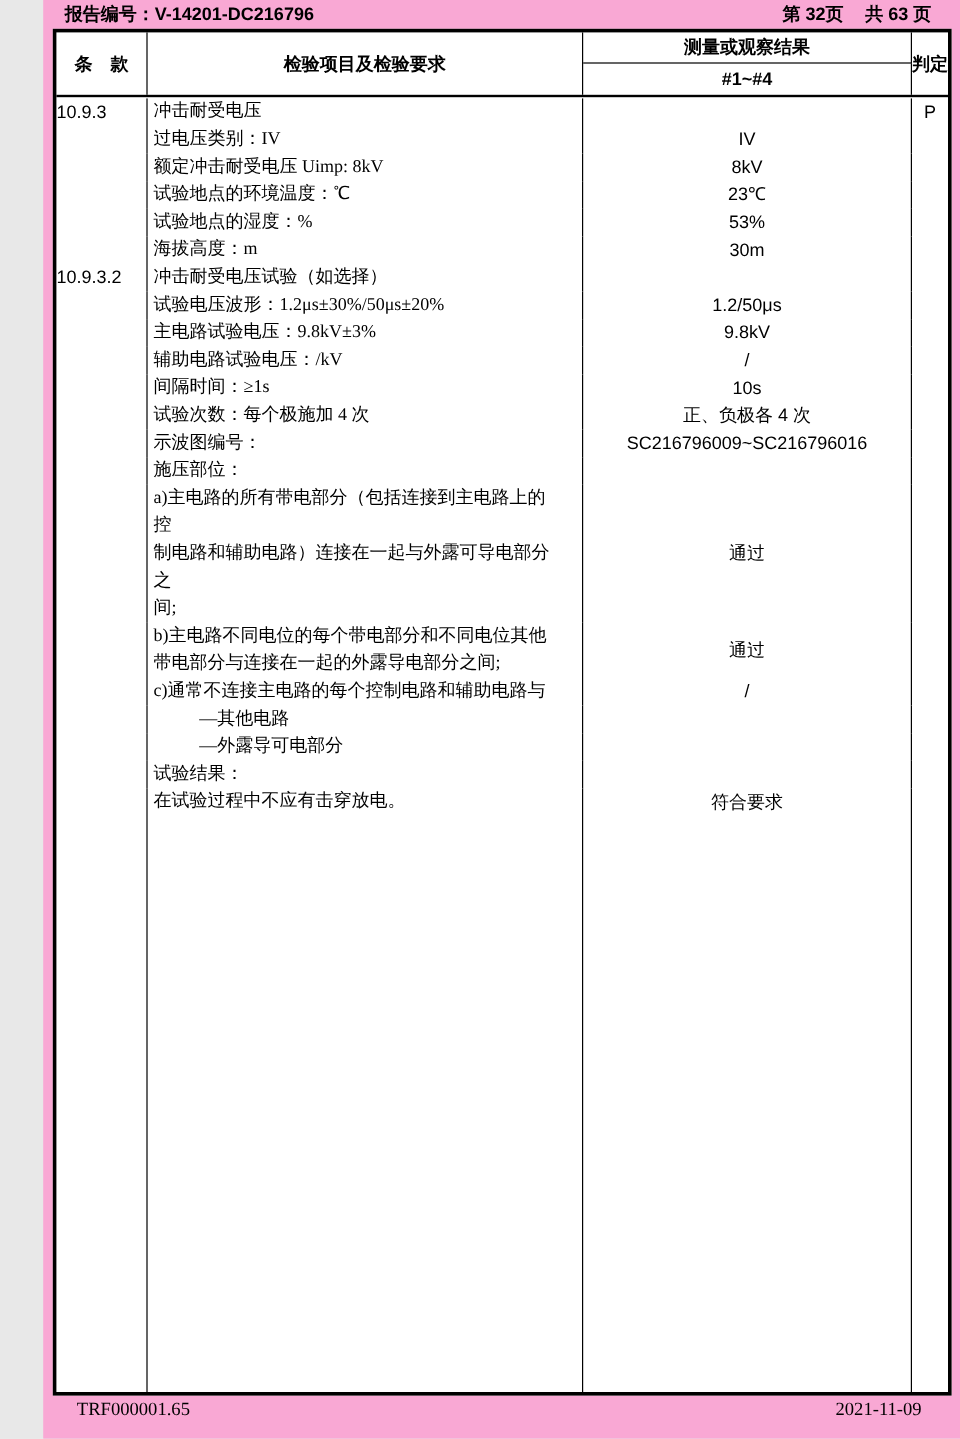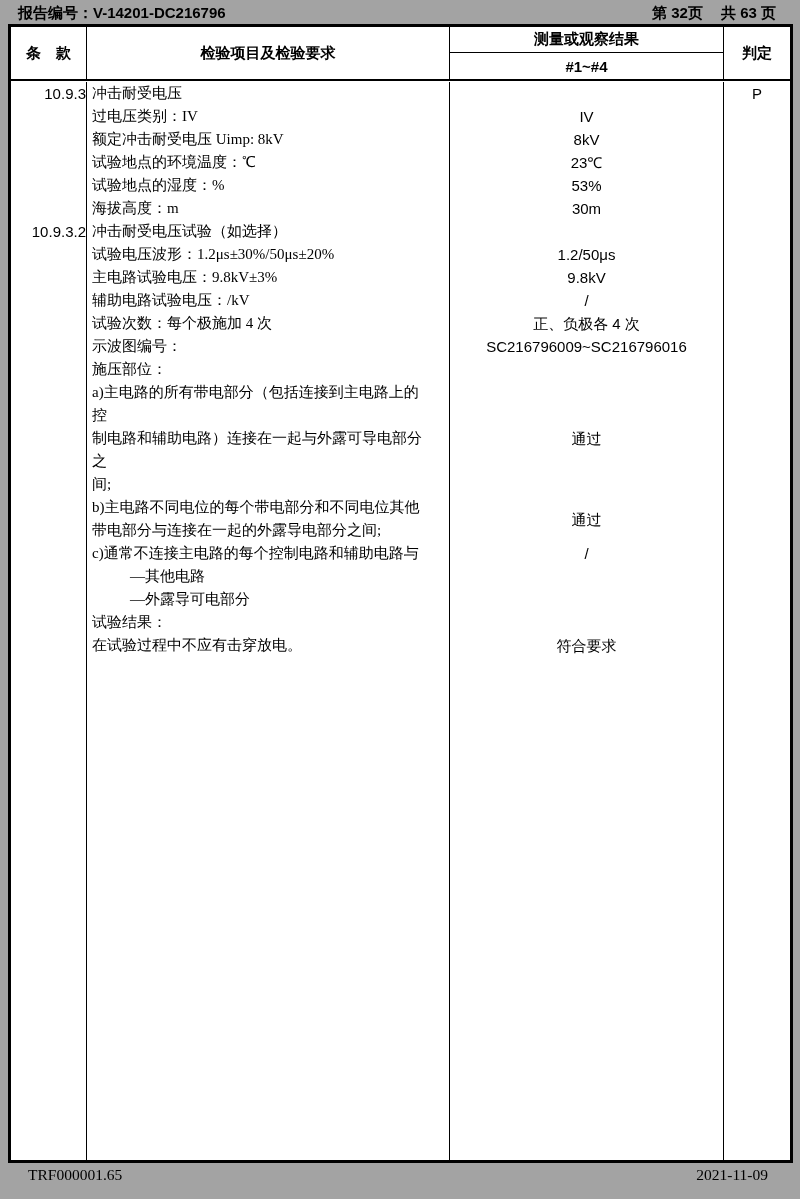--- a/index.html
+++ b/index.html
@@ -1,20 +1,20 @@
 <!DOCTYPE html>
 <html><head>
 <meta charset="utf-8">
 <style>
   * { box-sizing: border-box; margin: 0; padding: 0; }
   html, body { background: #e8e8e8; }
   body { width: 800px; height: 1199px; position: relative; margin: 0; }
   .page {
-    position: absolute; inset: 0; background: #a3a3a3; color: #000;
-    font-family: "Liberation Sans", sans-serif; font-size: 15px;
+    position: absolute; inset: 0; background: #f9a8d4; color: #000;
+    font-family: "Liberation Sans", sans-serif; font-size: 15px; margin-left: 36px;
   }
 
   
   .page-header {
     position: absolute; top: 3px; left: 18px; right: 24px;
     display: flex; justify-content: space-between; align-items: baseline;
     font-weight: bold; font-size: 15px; line-height: 19px;
   }
   .ph-right .gap { margin-left: 18px; }
 
@@ -40,21 +40,21 @@
   .c-result-top { grid-row: 1; border-bottom: 1px solid #000; }
   .c-result-sub { grid-row: 2; }
 
   .tbody { flex: 1; display: flex; flex-direction: column; padding-top: 1px; }
   .trow {
     display: grid; grid-template-columns: 76px 363px 274px 1fr;
     line-height: 23px; font-size: 15px;
   }
   .trow.fill { flex: 1; }
   .cell-clause {
-    border-right: 1px solid #000; text-align: right;
+    border-right: 1px solid #000; text-align: left;
     font-family: "Liberation Sans", sans-serif;
   }
   .cell-item {
     border-right: 1px solid #000; padding: 0 16px 0 5px; text-align: left;
     font-family: "Liberation Serif", serif;
   }
   .cell-item .iline.indent { padding-left: 38px; }
   .cell-result {
     border-right: 1px solid #000; display: flex; align-items: center;
     justify-content: center; text-align: center;
@@ -168,20 +168,28 @@
           <div class="cell-clause"></div>
           <div class="cell-item">
             <div class="iline">辅助电路试验电压：/kV</div>
           </div>
           <div class="cell-result">/</div>
           <div class="cell-verdict"></div>
         </div>
         <div class="trow">
           <div class="cell-clause"></div>
           <div class="cell-item">
+            <div class="iline">间隔时间：≥1s</div>
+          </div>
+          <div class="cell-result">10s</div>
+          <div class="cell-verdict"></div>
+        </div>
+        <div class="trow">
+          <div class="cell-clause"></div>
+          <div class="cell-item">
             <div class="iline">试验次数：每个极施加 4 次</div>
           </div>
           <div class="cell-result">正、负极各 4 次</div>
           <div class="cell-verdict"></div>
         </div>
         <div class="trow">
           <div class="cell-clause"></div>
           <div class="cell-item">
             <div class="iline">示波图编号：</div>
           </div>

